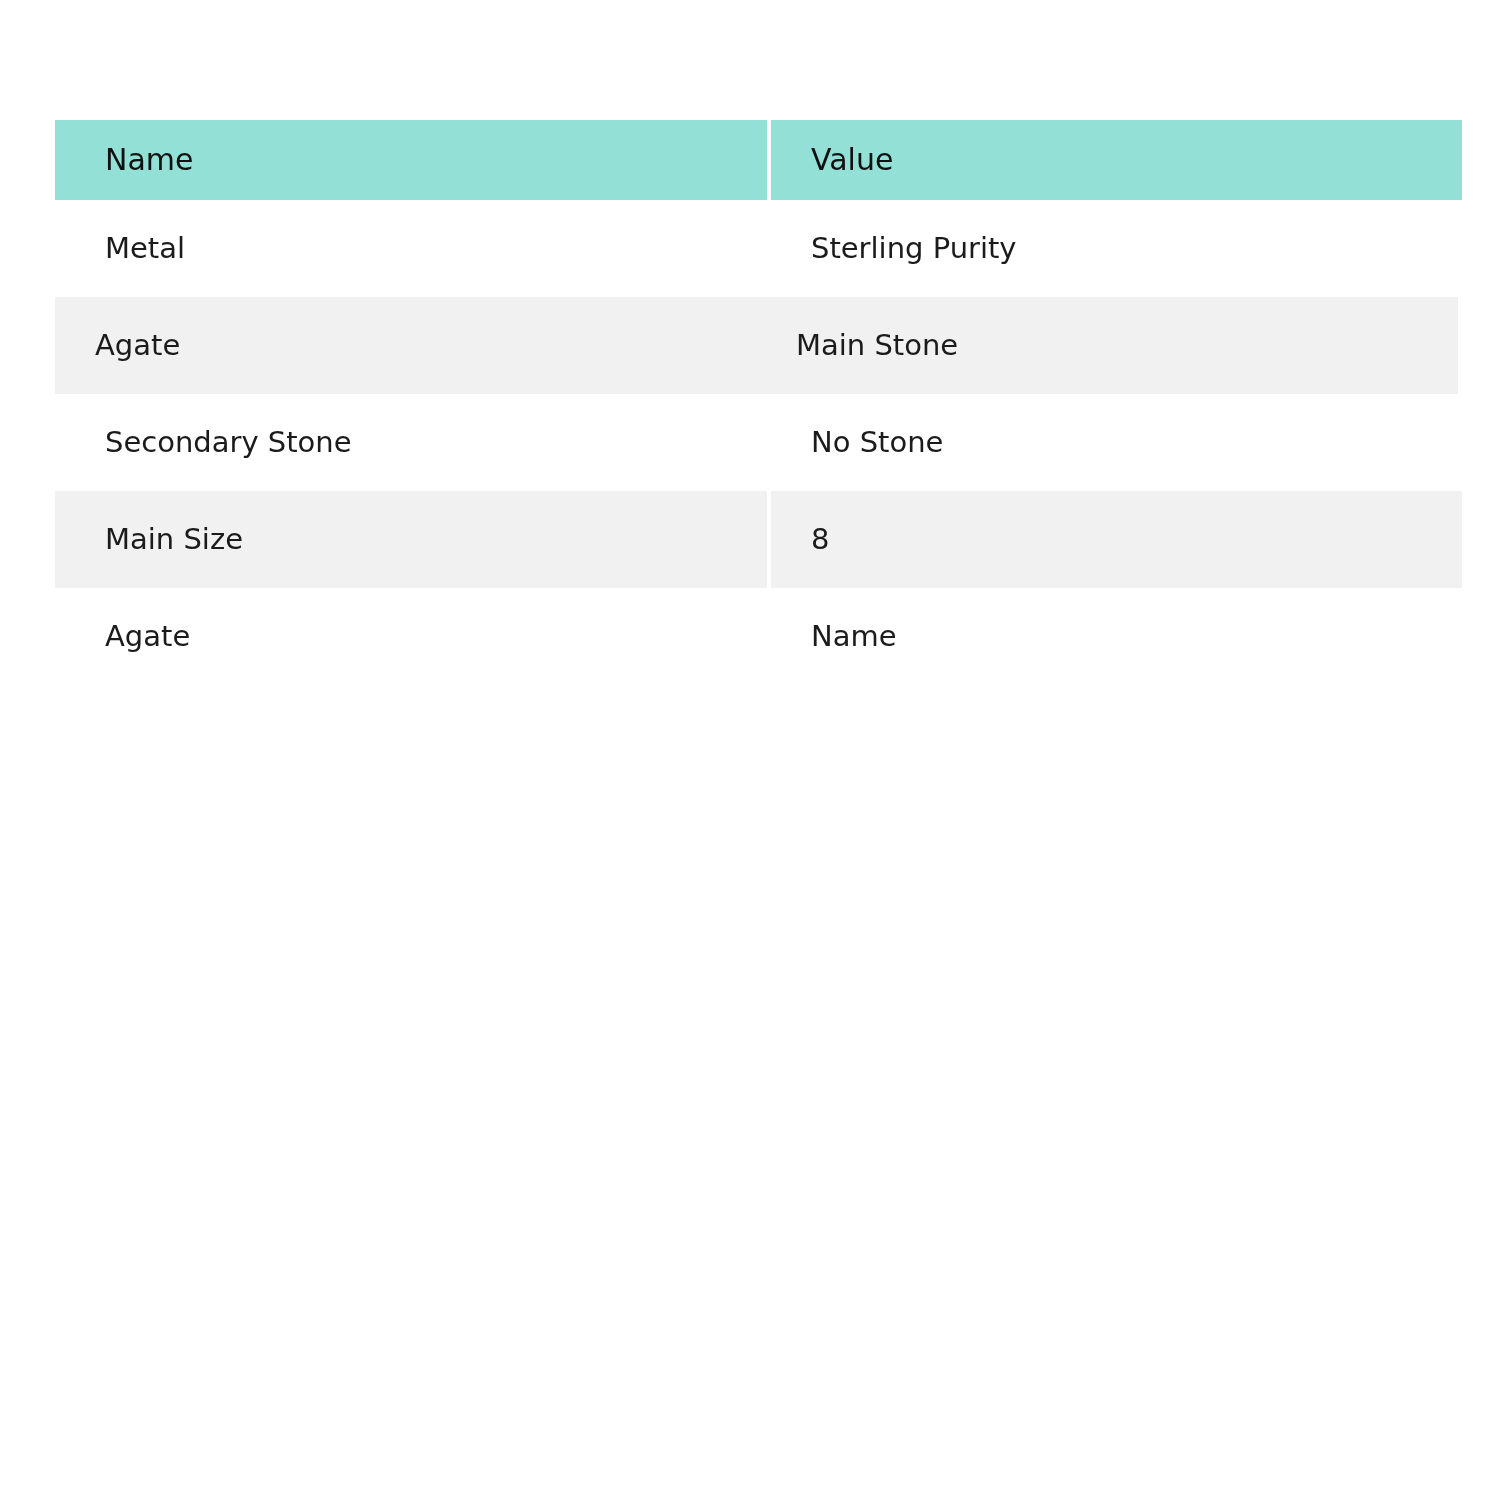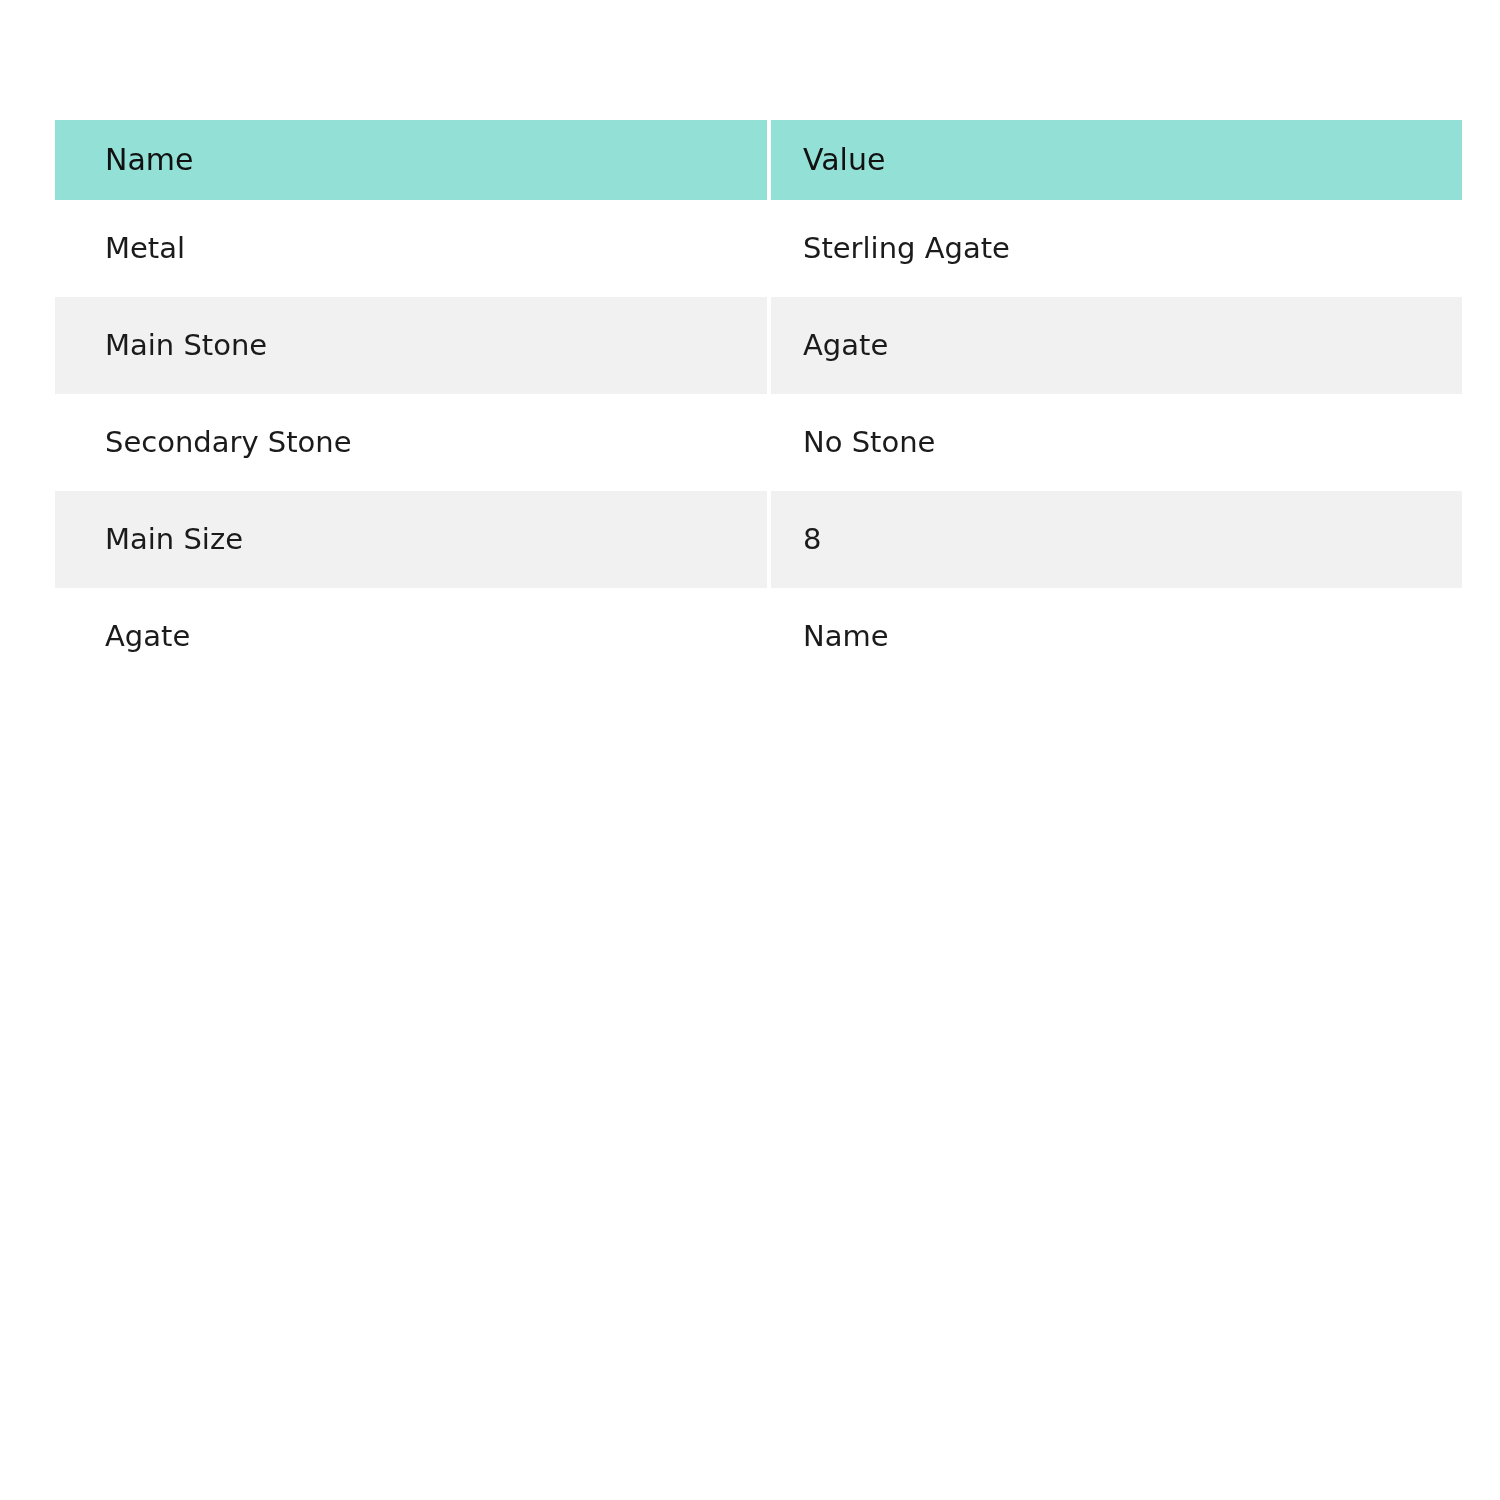--- a/index.html
+++ b/index.html
@@ -36,21 +36,21 @@
     color: #1b1b1b;
     line-height: 1.2;
   }
   .cell-name {
     flex: 0 0 712px;
     padding-left: 50px;
     margin-right: 4px; 
   }
   .cell-value {
     flex: 1 1 auto;
-    padding-left: 32px;
+    padding-left: 40px;
   }
   .t-header {
     height: 80px;
   }
   .t-header .t-cell {
     background: #92e0d6;
     font-size: 30px;
     color: #111111;
   }
   .t-body .t-row {
@@ -71,27 +71,27 @@
 
     <div class="t-row t-header">
       <div class="t-cell cell-name" style="background: rgb(146, 224, 214);">Name</div>
       <div class="t-cell cell-value" style="background: rgb(146, 224, 214);">Value</div>
     </div>
 
     <div class="t-body">
 
       <div class="t-row">
         <div class="t-cell cell-name">Metal</div>
-        <div class="t-cell cell-value">Sterling Agate</div>
+        <div class="t-cell cell-value">Sterling Purity</div>
       </div>
 
 
       <div class="t-row">
+        <div class="t-cell cell-value">Agate</div>
         <div class="t-cell cell-name">Main Stone</div>
-        <div class="t-cell cell-value">Agate</div>
       </div>
 
       <div class="t-row">
         <div class="t-cell cell-name">Secondary Stone</div>
         <div class="t-cell cell-value">No Stone</div>
       </div>
 
       <div class="t-row">
         <div class="t-cell cell-name">Main Size</div>
         <div class="t-cell cell-value">8</div>

